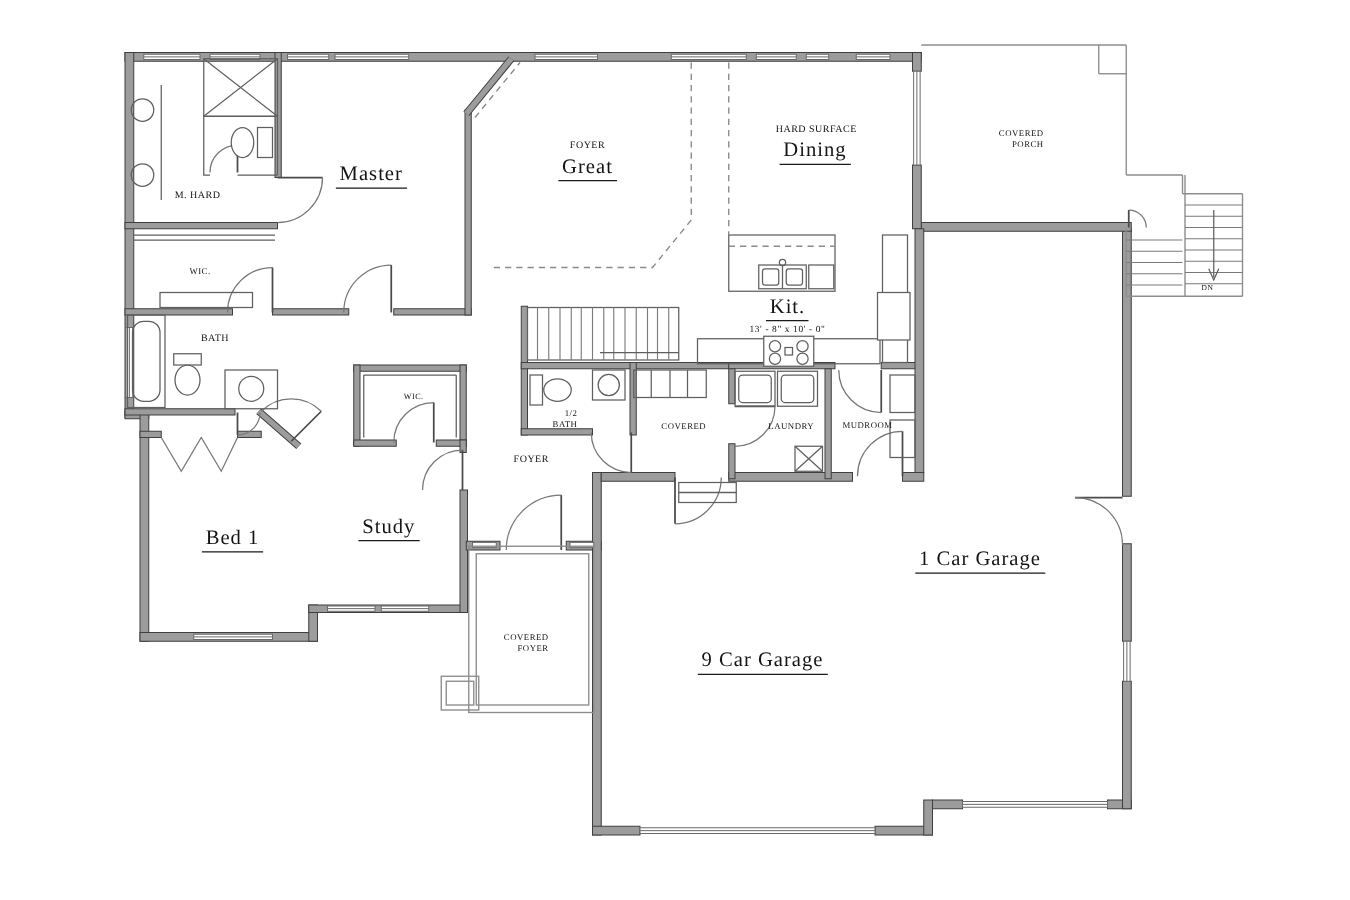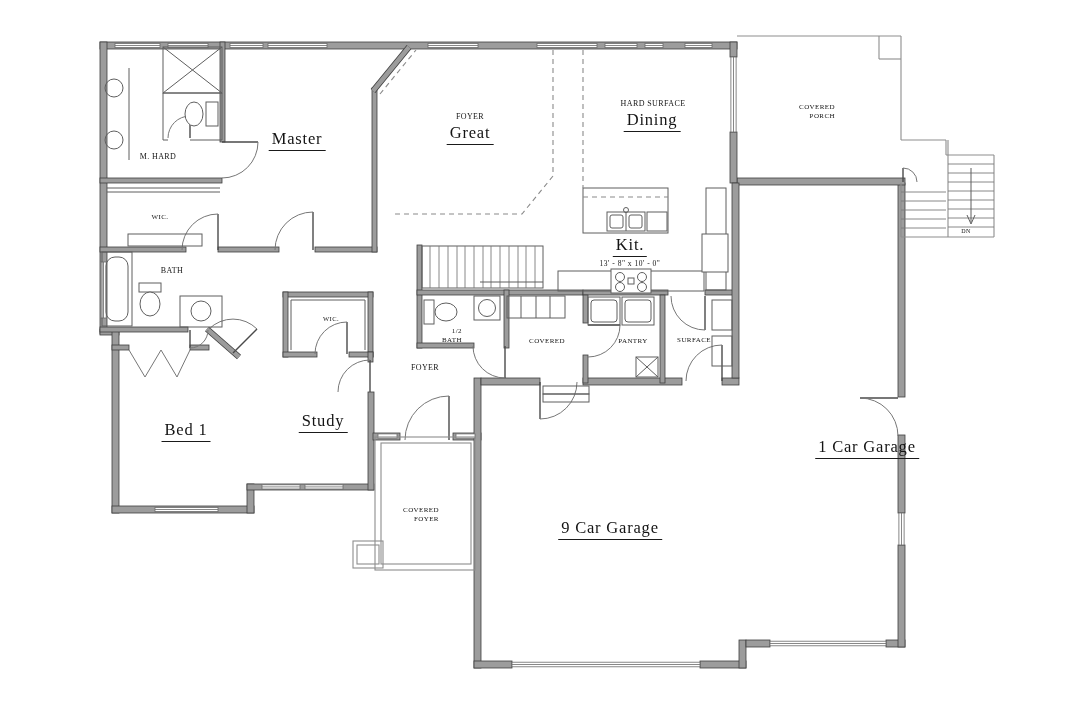--- a/index.html
+++ b/index.html
@@ -347,30 +347,30 @@
 
 <div class="lbl sm" style="left:172px;top:270px">BATH</div>
 <div class="lbl xxs" style="left:331px;top:318px">WIC.</div>
 
 <div class="lbl twoline xs" style="left:452px;top:336px">
   <span>1/2</span>
   <span>BATH</span>
 </div>
 
 <div class="lbl xs" style="left:547px;top:341px">COVERED</div>
-<div class="lbl xs" style="left:633px;top:341px">PANTRY</div>
-<div class="lbl xs" style="left:694px;top:340px">SURFACE</div>
+<div class="lbl xs" style="left:633px;top:341px">LAUNDRY</div>
+<div class="lbl xs" style="left:694px;top:340px">MUDROOM</div>
 <div class="lbl sm" style="left:425px;top:367px">FOYER</div>
 
 <div class="lbl lg" style="left:186px;top:431px">Bed 1</div>
-<div class="lbl lg" style="left:323px;top:422px">Study</div>
+<div class="lbl lg" style="left:311px;top:422px">Study</div>
 
 <div class="lbl twoline xs" style="left:421px;top:515px">
   <span>COVERED</span>
   <span>FOYER</span>
 </div>
 
 <div class="lbl lg" style="left:610px;top:529px">9 Car Garage</div>
-<div class="lbl lg" style="left:867px;top:448px">1 Car Garage</div>
+<div class="lbl lg" style="left:784px;top:448px">1 Car Garage</div>
 
 <div class="lbl" style="left:966px;top:231px;font-size:6px">DN</div>
 
 </div>
 
 </body></html>

